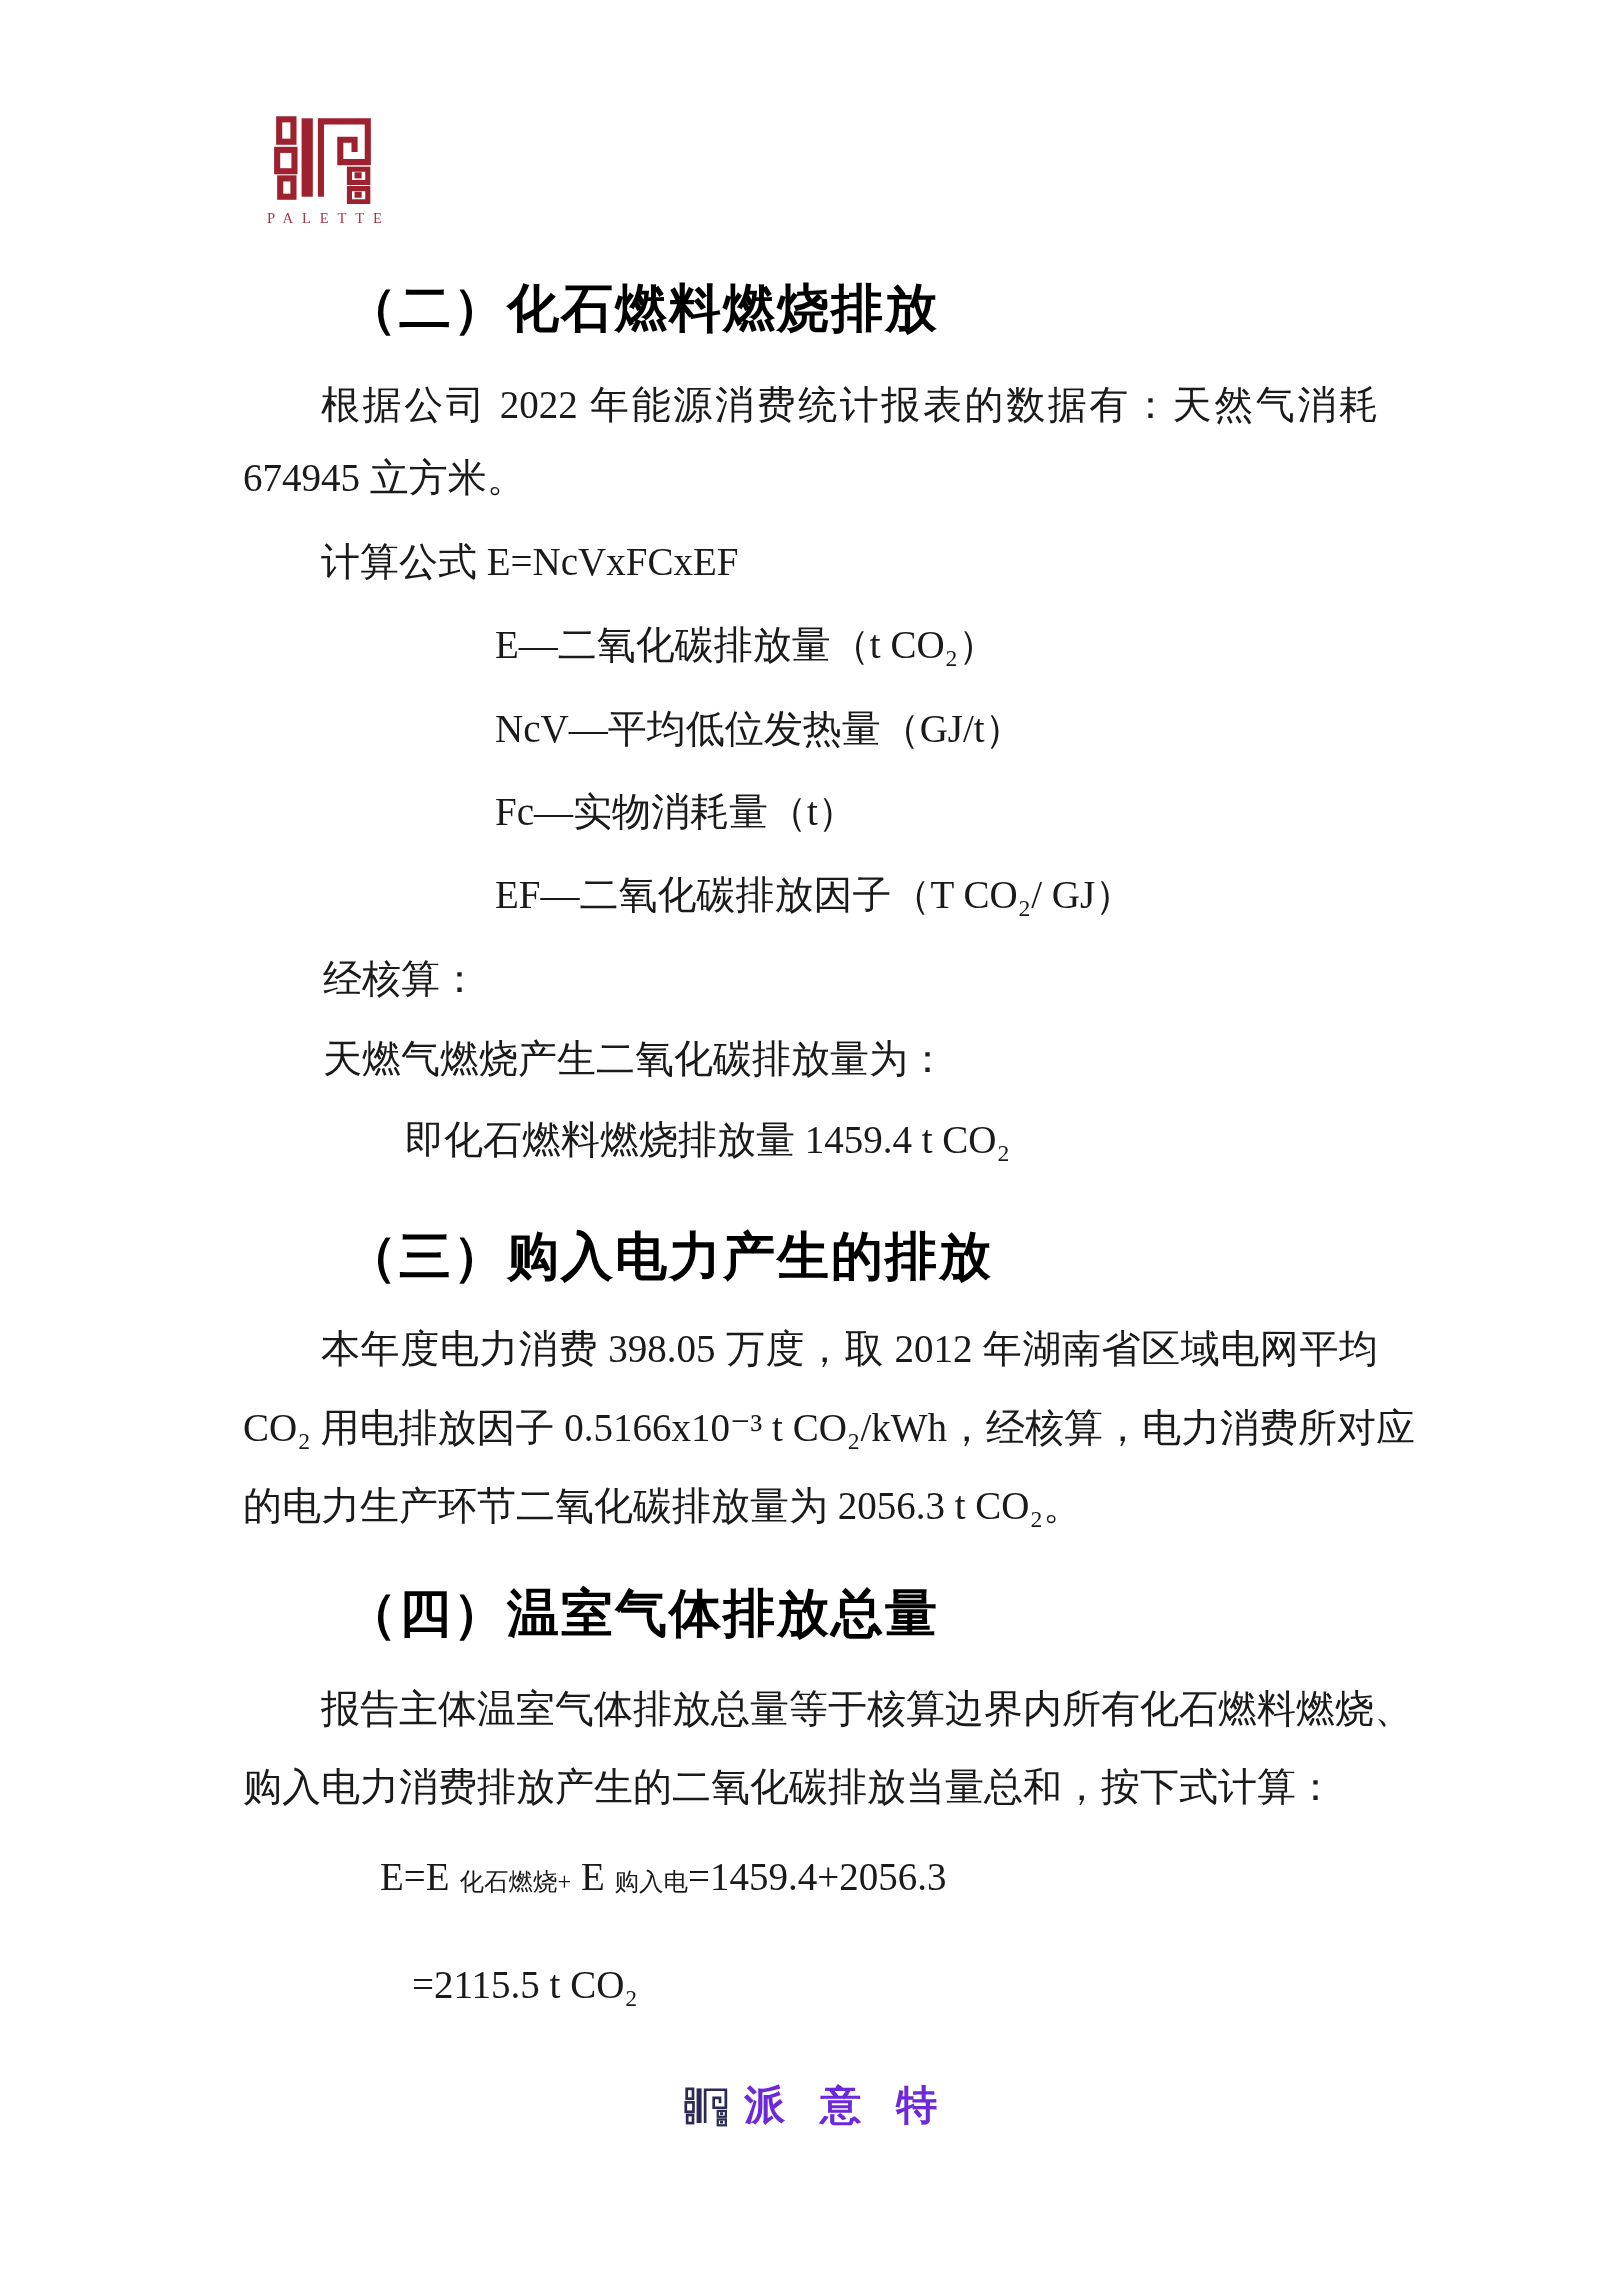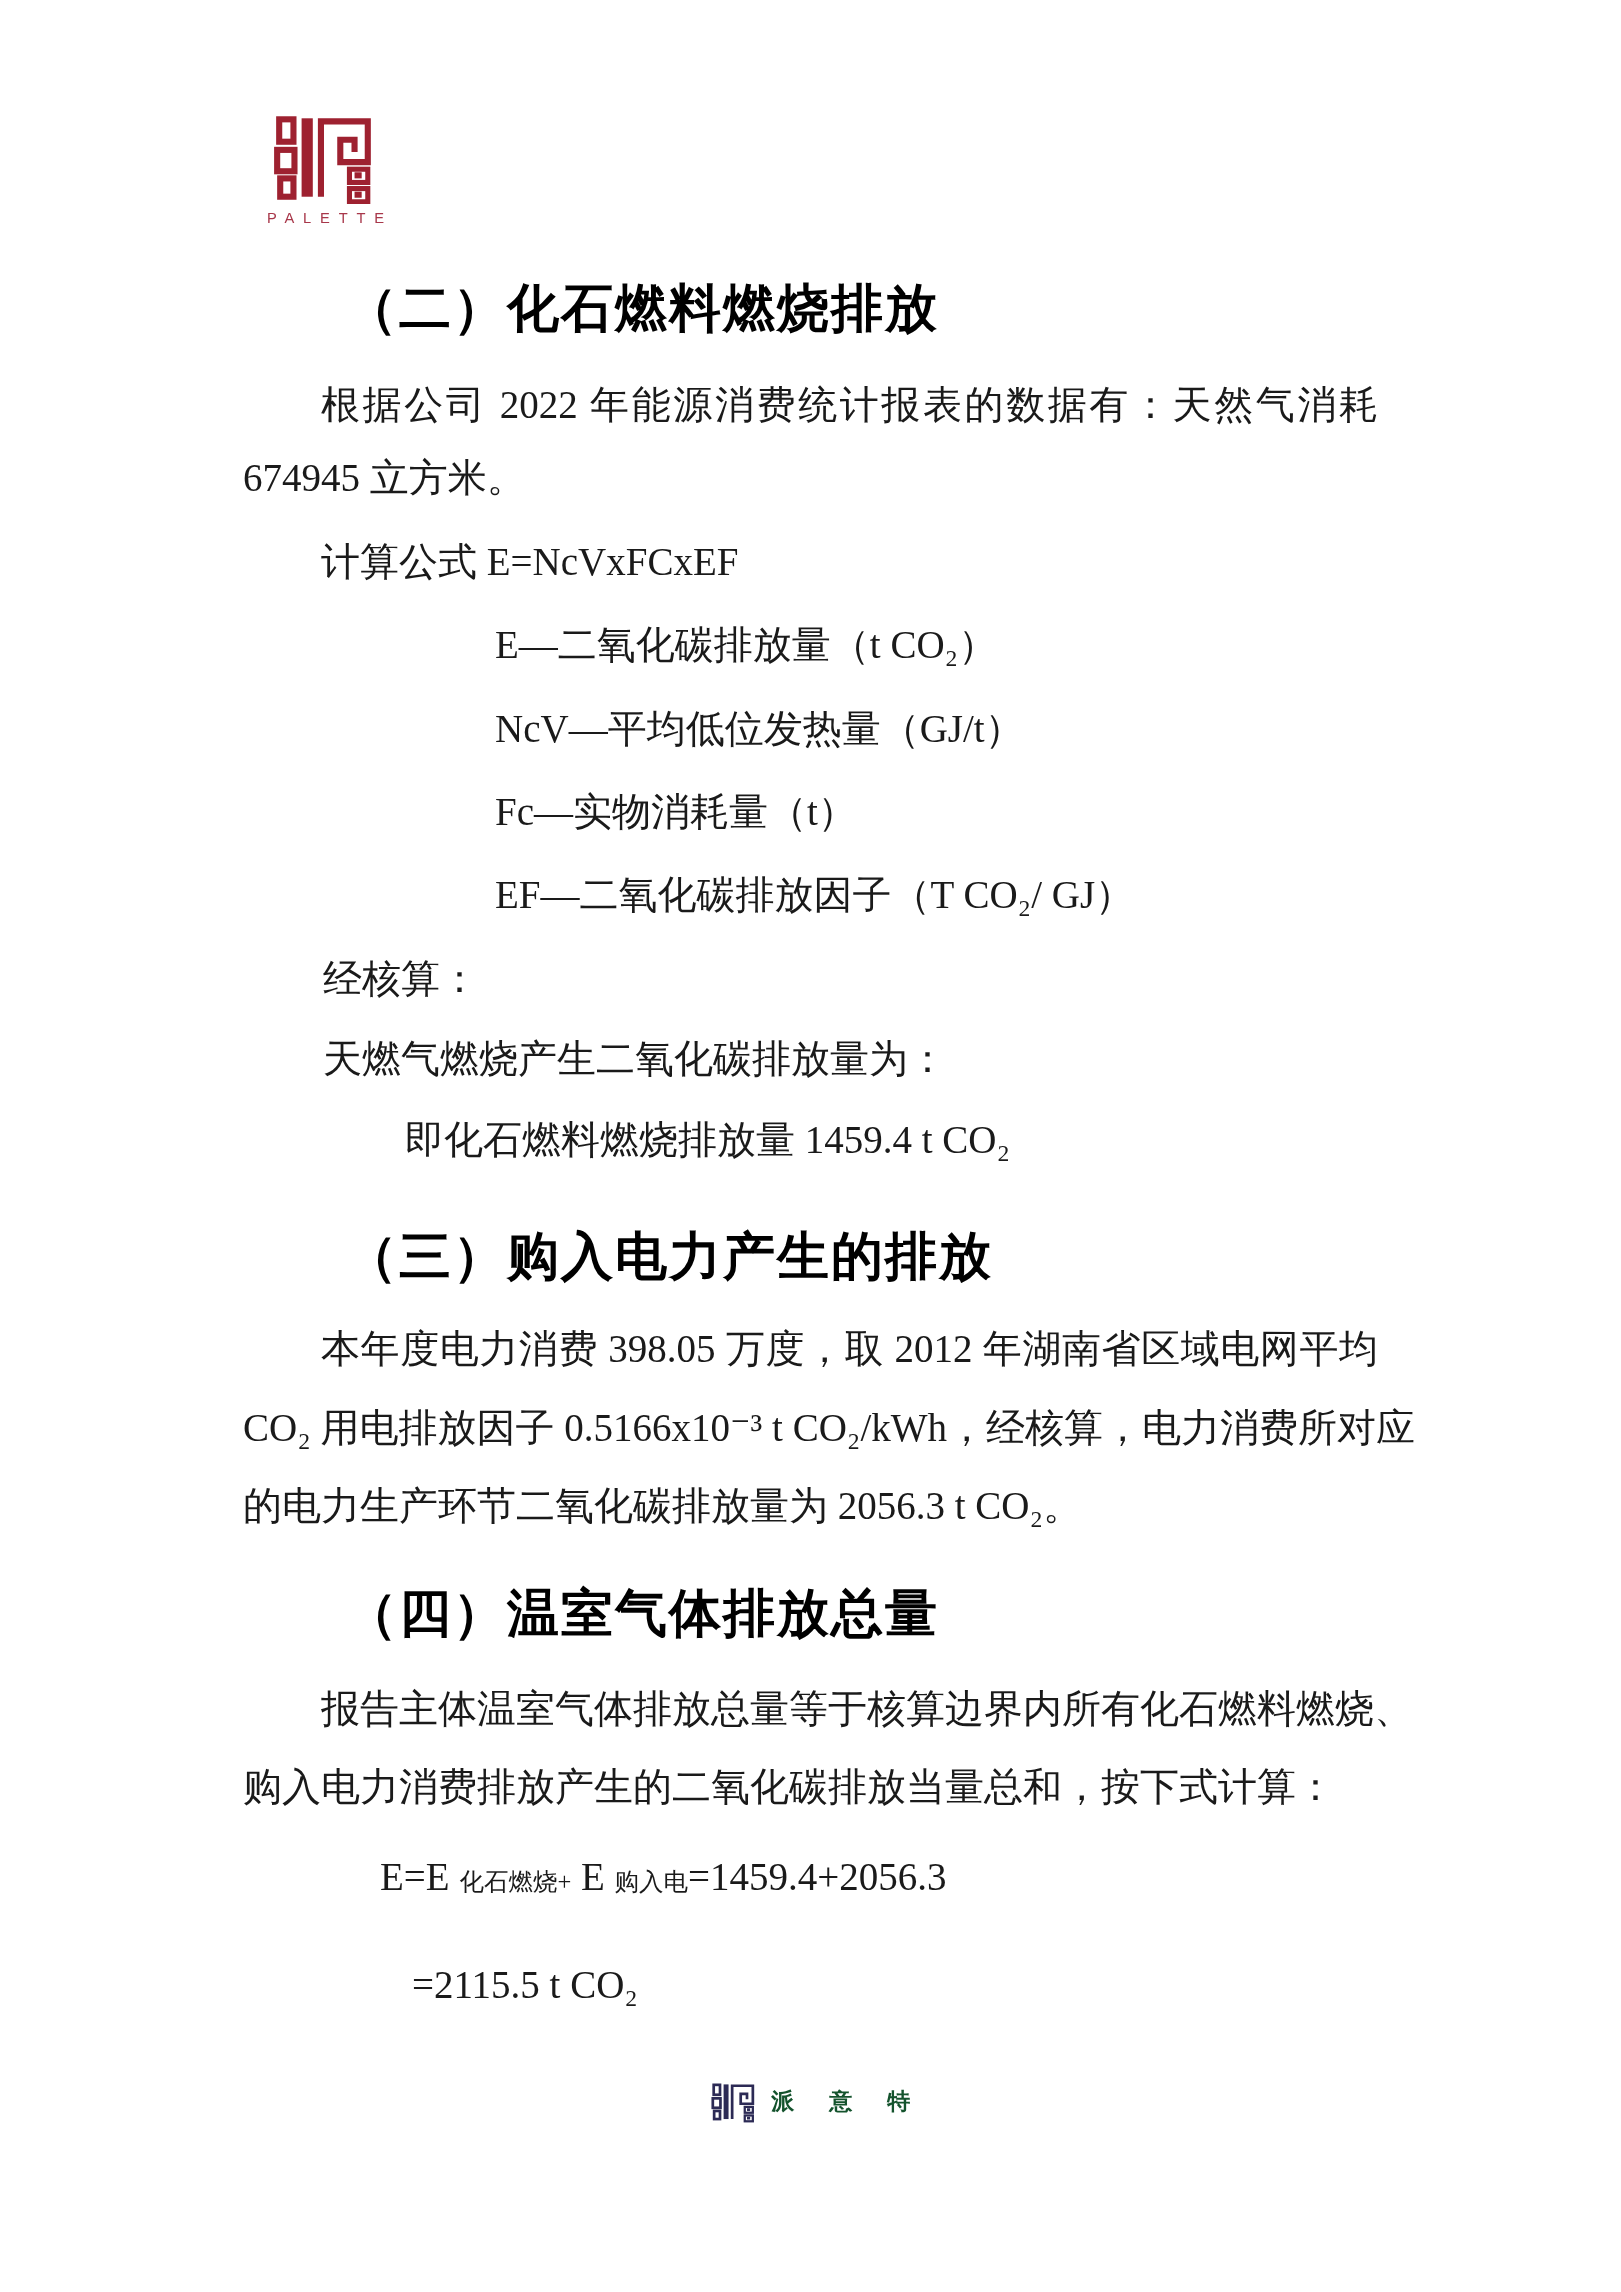--- a/index.html
+++ b/index.html
@@ -15,33 +15,33 @@
   .head{
     font-family:"Liberation Sans","DejaVu Sans",sans-serif;
     font-weight:700;font-size:52px;letter-spacing:2px;color:#000;
   }
   .just{text-align:justify;text-align-last:justify;}
   .sub{font-size:24.5px;}
   
   .brandmark{position:absolute;left:267px;top:110px;width:114px;color:#9e2130;text-align:center;}
   .brandmark svg{width:102px;height:94px;display:block;margin:0 auto;}
   .brandword{
-    font-family:Liberation Sans, sans-serif;
+    font-family:Liberation Serif, serif;
     font-size:14.7px;letter-spacing:8.8px;margin-top:5.9px;margin-right:-8.8px;
     white-space:nowrap;color:#a8374a;font-weight:400;
   }
   
   .footer{
     position:absolute;left:0;top:2078px;width:100%;
     display:flex;align-items:center;justify-content:center;gap:15.7px;color:#2c2a55;
   }
   .footer svg{width:45px;height:47px;display:block;}
   .footword{
     font-family:"Liberation Sans","DejaVu Sans",sans-serif;font-weight:700;
-    font-size:23px;letter-spacing:35px;margin-right:-35px;white-space:nowrap;color:#14532d;
+    font-size:41px;letter-spacing:35px;margin-right:-35px;white-space:nowrap;color:#6d28d9;
   }
   .hiddefs{position:absolute;width:0;height:0;overflow:hidden;}
 </style>
 </head>
 <body>
 
 <svg class="hiddefs" xmlns="http://www.w3.org/2000/svg">
   <symbol id="logo-mark" viewBox="0 0 100 92">
     <g fill="none" stroke="currentColor" stroke-width="6">
       <rect x="6" y="9" width="14" height="22"></rect>

